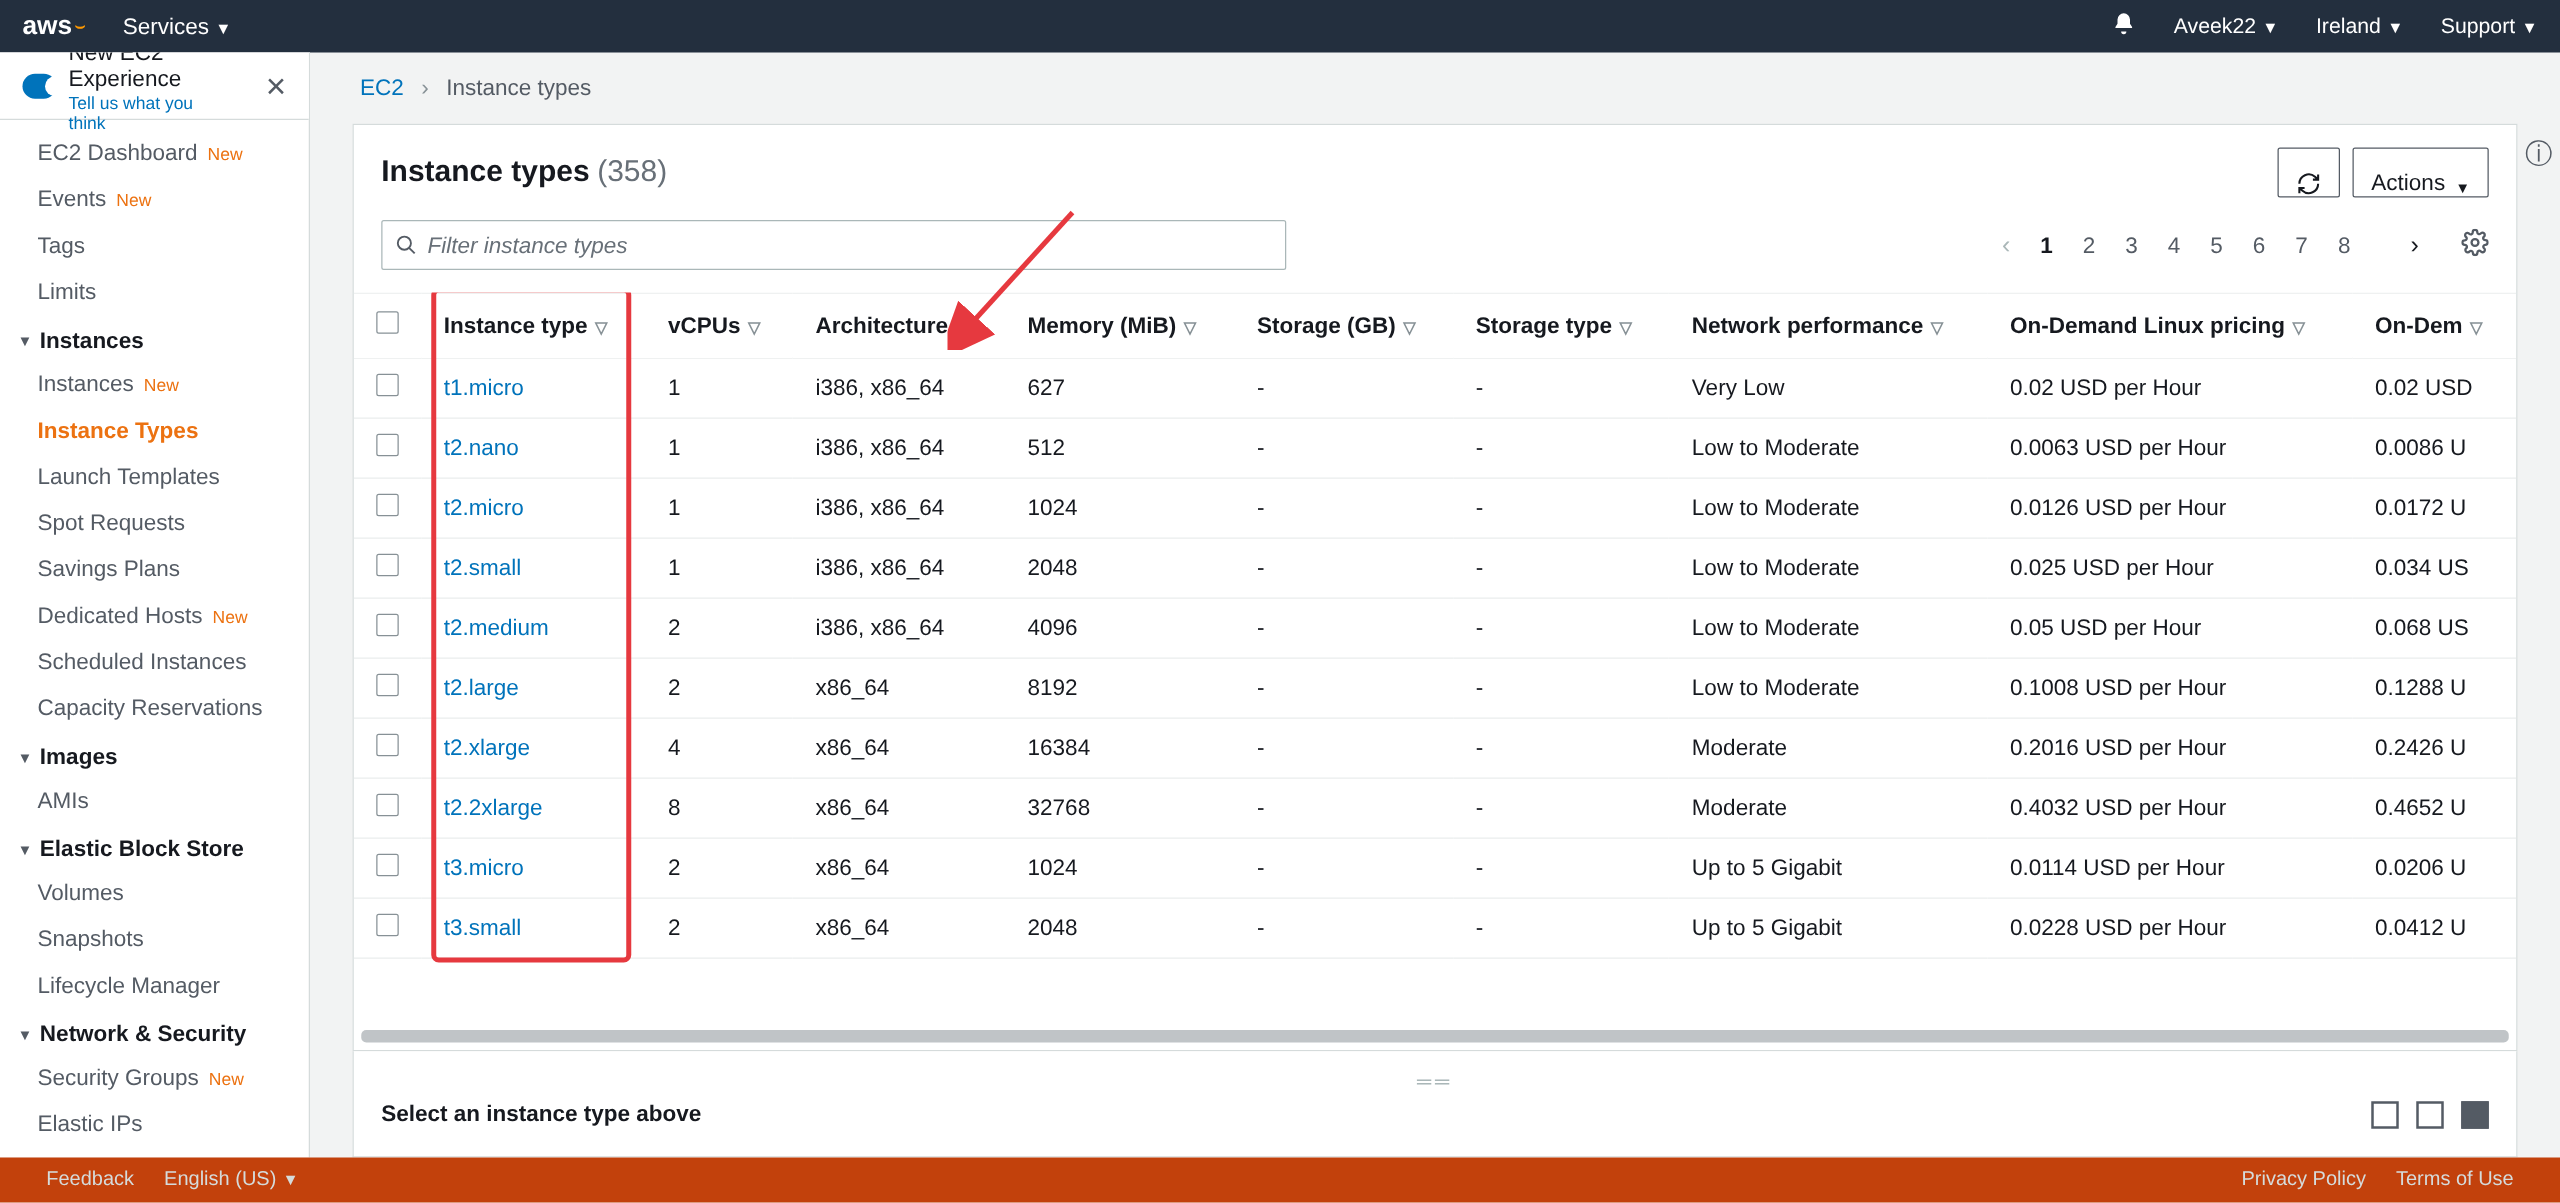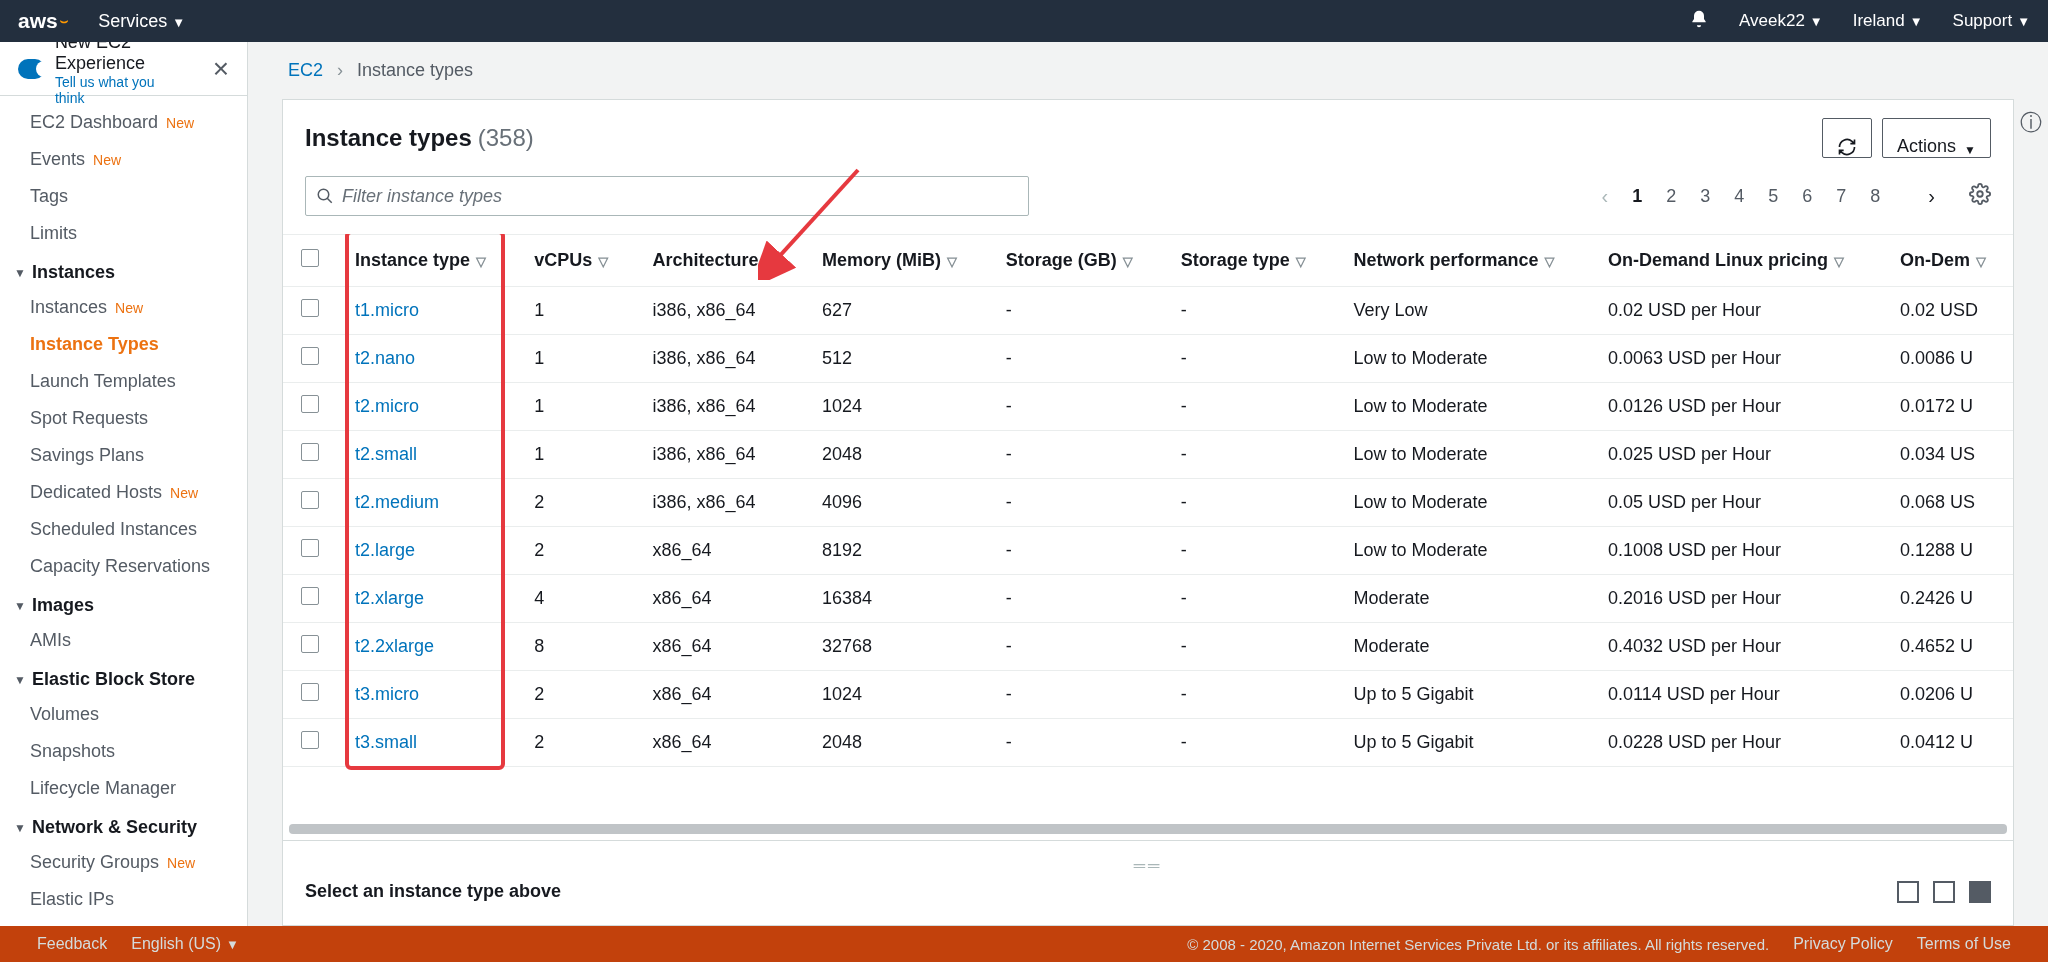--- a/index.html
+++ b/index.html
@@ -354,16 +354,15 @@
         </defs>
       <line x1="100" y1="10" x2="18" y2="100" stroke="#e6393f" stroke-width="4" marker-end="url(#ah)"></line>
     </svg>
   </div>
 </div>
 
 <div class="footer">
   <span>Feedback</span>
   <span><span>English (US)</span><span class="caret">▼</span></span>
   <div class="spacer"></div>
-  <span style="font-size:15px;">© 2008 - 2020, Amazon Internet Services Private Ltd. or its affiliates. All rights reserved.</span>
   <a href="#">Privacy Policy</a>
   <a href="#">Terms of Use</a>
 </div>
 
 </body></html>

